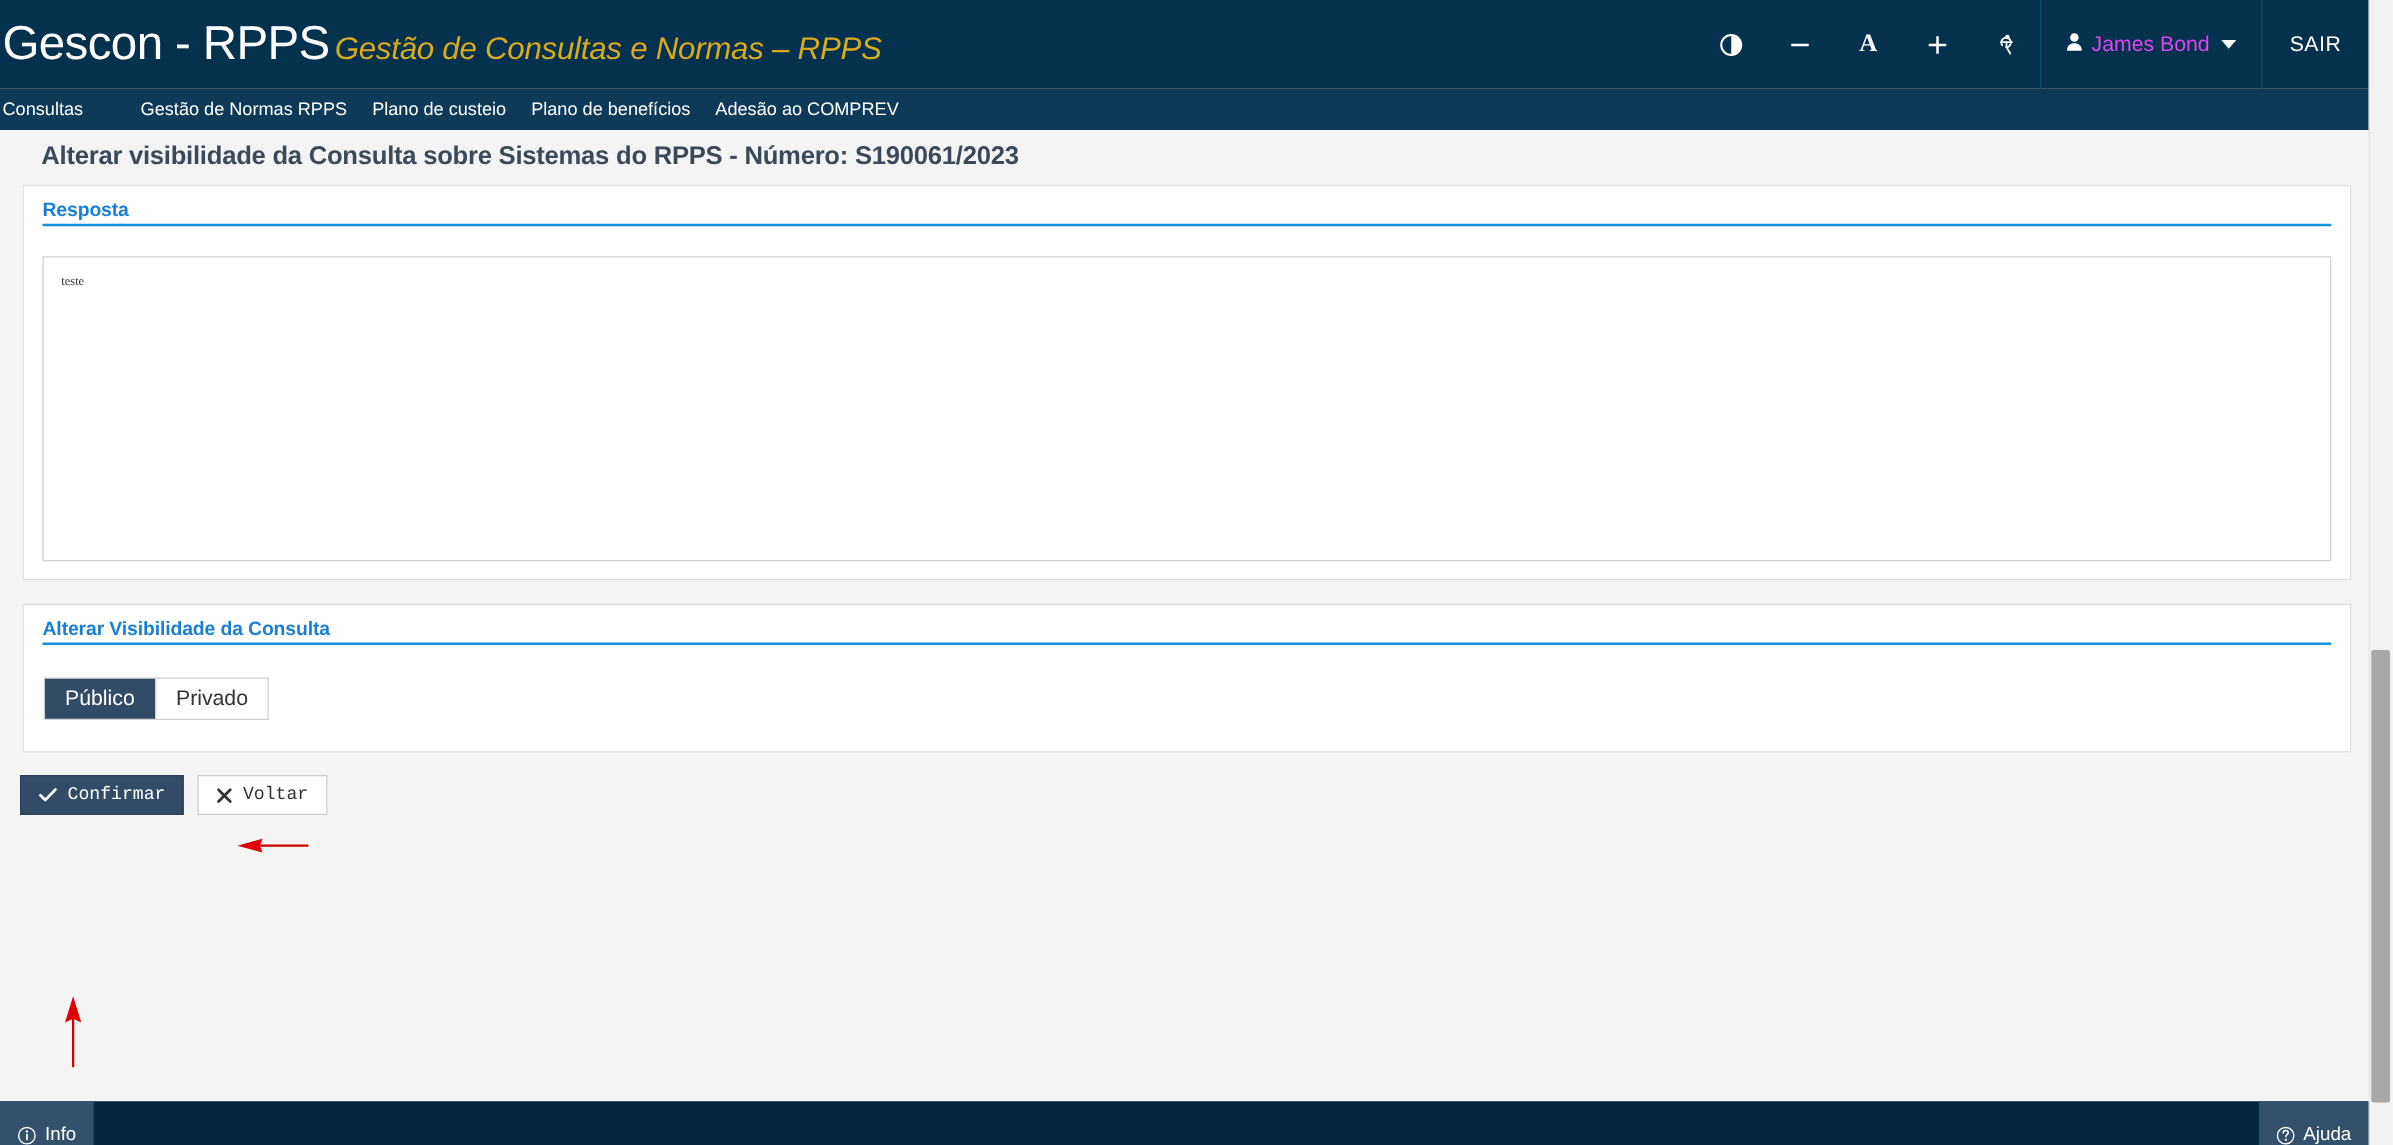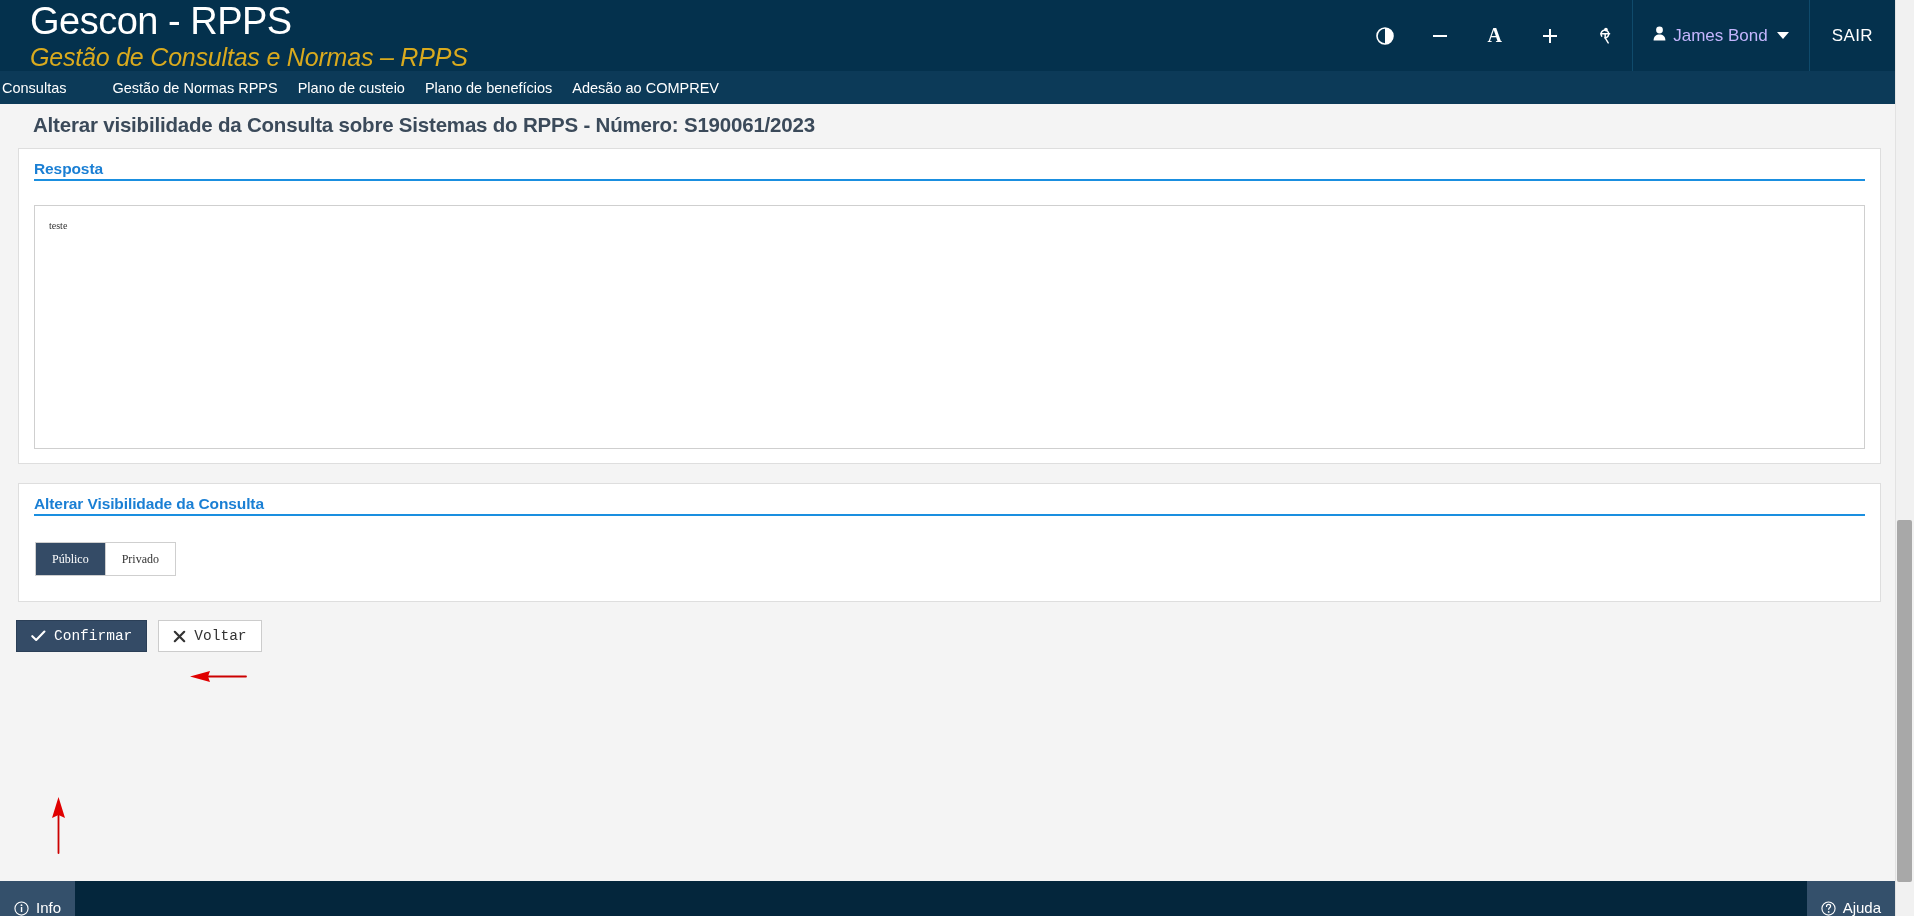--- a/index.html
+++ b/index.html
@@ -27,33 +27,32 @@
     height: 71px;
     background: #04314d;
     display: flex;
     align-items: center;
   }
   .brand-wrap {
     display: flex;
     align-items: baseline;
     padding-left: 2px;
     white-space: nowrap;
-    flex-direction: column;
   }
   .brand-main {
     color: #ffffff;
     font-size: 38px;
     font-weight: 400;
     letter-spacing: -0.5px;
   }
   .brand-sub {
     color: #d9aa1e;
     font-size: 25px;
     font-style: italic;
-    margin-left: 28px;
+    margin-left: 4px;
     letter-spacing: -0.2px;
   }
   .topbar-spacer { flex: 1 1 auto; }
 
   .tb-tools {
     display: flex;
     align-items: center;
     height: 71px;
   }
   .tb-icon {
@@ -66,21 +65,21 @@
     cursor: pointer;
     font-size: 19px;
   }
   .tb-icon svg { display: block; }
   .tb-sep {
     width: 1px;
     height: 71px;
     background: #0f4a6b;
   }
   .tb-user {
-    color: #c4b5fd;
+    color: #d946ef;
     height: 71px;
     display: flex;
     align-items: center;
     gap: 7px;
     padding: 2px 20px;
     font-size: 17px;
     cursor: pointer;
     white-space: nowrap;
   }
   .tb-logout {
@@ -197,26 +196,26 @@
     display: flex;
     border: 1px solid #cfcfcf;
     height: 34px;
     background: #ffffff;
   }
   .toggle-btn {
     display: flex;
     align-items: center;
     justify-content: center;
     padding: 0 16px;
-    font-size: 12px;
+    font-size: 17px;
     cursor: pointer;
     border: none;
     background: transparent;
     color: #333333;
-    font-family: Liberation Serif, serif;
+    font-family: Liberation Sans, sans-serif;
     height: 100%;
   }
   .toggle-btn.active {
     background: #344b66;
     color: #ffffff;
   }
   .toggle-btn:not(.active) { border-left: 1px solid #cfcfcf; }
 
   
   .actions {

